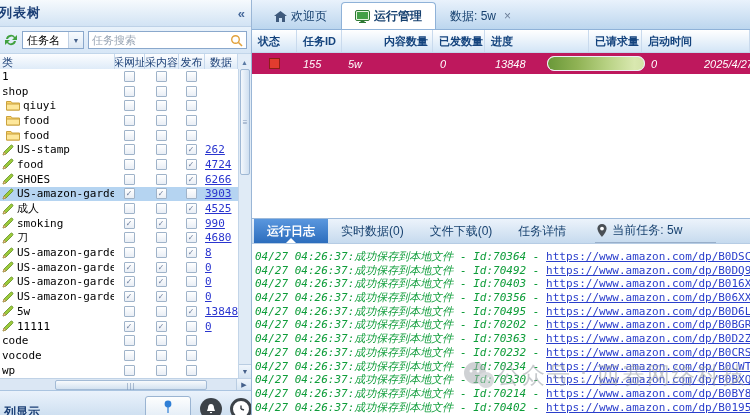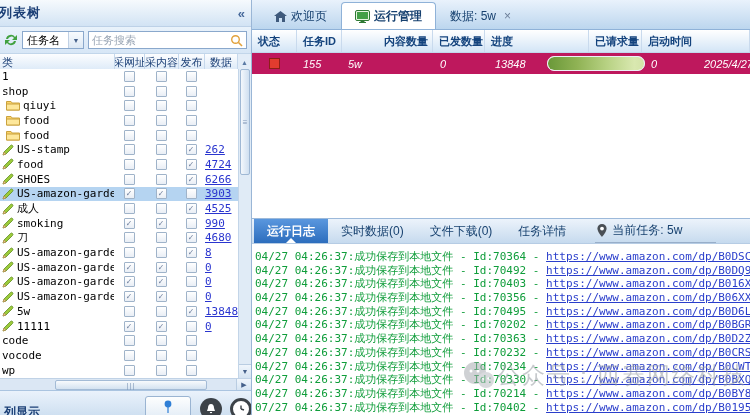--- a/index.html
+++ b/index.html
@@ -81,21 +81,21 @@
   .ltabs{display:flex;align-items:stretch;}
   .ltab{padding:0 13px;display:flex;align-items:center;color:#17416f;font-size:12px;position:relative;cursor:pointer;white-space:nowrap;}
   .ltab.active{background:linear-gradient(#5a97de,#2c6dbd);color:#fff;font-weight:bold;}
   .ltab.active::after{content:'';position:absolute;bottom:0;left:50%;margin-left:-5px;
                       border-left:5px solid transparent;border-right:5px solid transparent;border-bottom:5px solid #fff;}
   .curtask{display:flex;align-items:center;gap:5px;margin-left:16px;color:#17416f;font-size:12px;
            align-self:center;border-bottom:1px solid #98aec9;padding:2px 34px 3px 2px;}
   .log-area{position:absolute;left:0;right:0;top:245px;bottom:0;background:#fff;overflow:hidden;
             padding:5px 0 0 3px;font-family:"DejaVu Sans Mono",monospace;font-size:11px;}
   .logline{height:13.7px;line-height:13.7px;white-space:nowrap;}
-  .lg{color:#0f9d3a;}
+  .lg{color:#0f9d3a;font-style:italic;}
   .lk{color:#2a3ecb;text-decoration:underline;cursor:pointer;}
 
   
   .watermark{position:absolute;left:462px;top:360px;display:flex;align-items:center;gap:1px;
              opacity:.55;pointer-events:none;z-index:9;}
   .wm-text{font-size:23px;color:#989ea4;letter-spacing:2px;white-space:nowrap;}
 </style>
 </head>
 <body>
 
@@ -652,21 +652,21 @@
         <div class="logline"><span class="lg">04/27 04:26:37:成功保存到本地文件 - Id:70492 - </span><a class="lk">https://www.amazon.com/dp/B0DQ99X24H</a></div>
         <div class="logline"><span class="lg">04/27 04:26:37:成功保存到本地文件 - Id:70403 - </span><a class="lk">https://www.amazon.com/dp/B016X1ATFU</a></div>
         <div class="logline"><span class="lg">04/27 04:26:37:成功保存到本地文件 - Id:70356 - </span><a class="lk">https://www.amazon.com/dp/B06XX3WLBZ</a></div>
         <div class="logline"><span class="lg">04/27 04:26:37:成功保存到本地文件 - Id:70495 - </span><a class="lk">https://www.amazon.com/dp/B0D6L2RZNH</a></div>
         <div class="logline"><span class="lg">04/27 04:26:37:成功保存到本地文件 - Id:70202 - </span><a class="lk">https://www.amazon.com/dp/B0BGRGNGFP</a></div>
         <div class="logline"><span class="lg">04/27 04:26:37:成功保存到本地文件 - Id:70363 - </span><a class="lk">https://www.amazon.com/dp/B0D2Z8PZXC</a></div>
         <div class="logline"><span class="lg">04/27 04:26:37:成功保存到本地文件 - Id:70232 - </span><a class="lk">https://www.amazon.com/dp/B0CRSWP5ZQ</a></div>
         <div class="logline"><span class="lg">04/27 04:26:37:成功保存到本地文件 - Id:70234 - </span><a class="lk">https://www.amazon.com/dp/B0CWTSC9H3</a></div>
         <div class="logline"><span class="lg">04/27 04:26:37:成功保存到本地文件 - Id:70330 - </span><a class="lk">https://www.amazon.com/dp/B0BXQ4MXH6</a></div>
         <div class="logline"><span class="lg">04/27 04:26:37:成功保存到本地文件 - Id:70214 - </span><a class="lk">https://www.amazon.com/dp/B0BY8GQ6PX</a></div>
-        <div class="logline"><span class="lg">07/27 04:26:37:成功保存到本地文件 - Id:70402 - </span><a class="lk">https://www.amazon.com/dp/B0195Y2HDW</a></div>
+        <div class="logline"><span class="lg">04/27 04:26:37:成功保存到本地文件 - Id:70402 - </span><a class="lk">https://www.amazon.com/dp/B0195Y2HDW</a></div>
       </div>
   </div>
 
   <div class="watermark">
     <span>
       <svg width="34" height="30" viewBox="0 0 34 30">
         <circle cx="13" cy="12" r="11" fill="#a9adb2"></circle>
           <circle cx="24" cy="19" r="8" fill="#b9bdc2"></circle>
         <circle cx="9" cy="10" r="1.5" fill="#fff"></circle>
           <circle cx="16" cy="10" r="1.5" fill="#fff"></circle>

